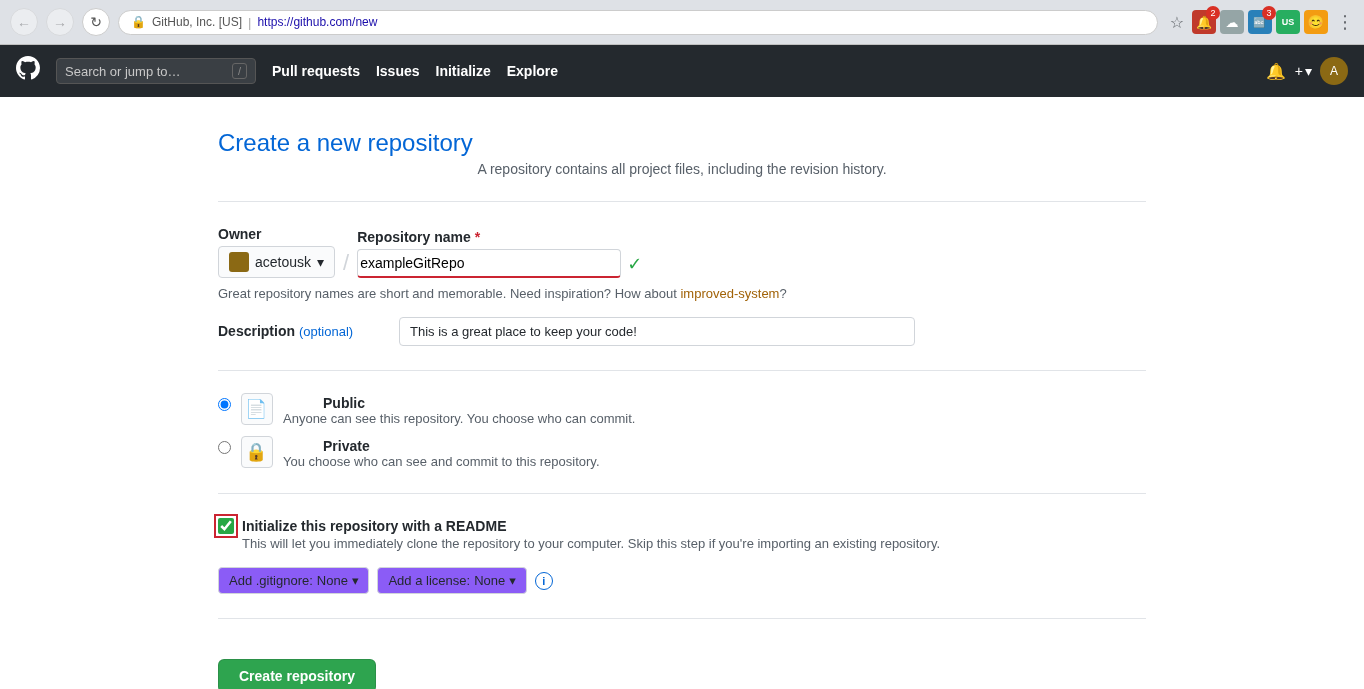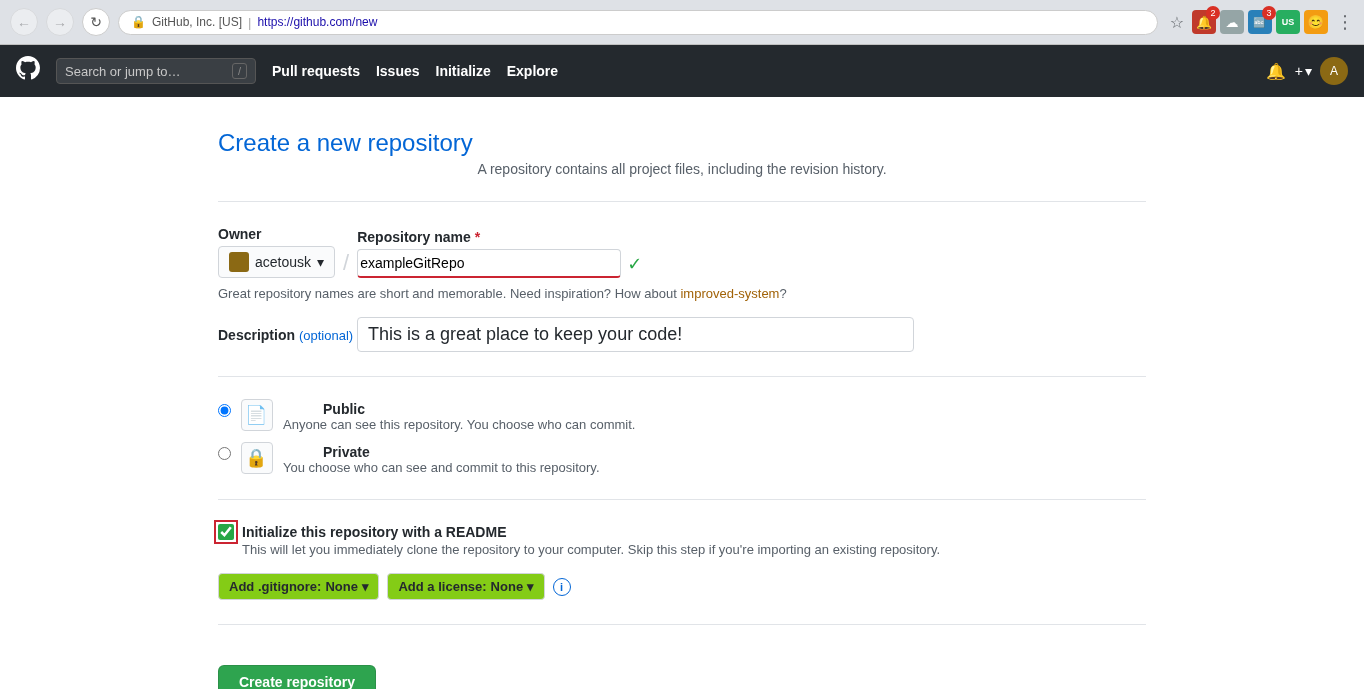--- a/index.html
+++ b/index.html
@@ -194,26 +194,27 @@
       outline: none;
     }
     .check-icon { color: #28a745; font-size: 18px; }
     .hint-text {
       font-size: 13px;
       color: #586069;
       margin-bottom: 16px;
     }
     .hint-text a { color: #a16207; text-decoration: none; }
     .description-input {
-      width: 557px;
+      width: 516px;
       border: 1px solid #d1d5da;
       border-radius: 4px;
       padding: 6px 10px;
-      font-size: 18px;
-      color: #24292e;
+      font-size: 13px;
+      color: #24292e;
+      margin-left: 42px;
     }
     .radio-group { margin: 16px 0; }
     .radio-option {
       display: flex;
       align-items: flex-start;
       gap: 10px;
       margin-bottom: 12px;
     }
     .radio-option input[type="radio"] { margin-top: 3px; cursor: pointer; }
     .radio-icon {
@@ -266,26 +267,25 @@
     .gitignore-row {
       display: flex;
       gap: 8px;
       margin-top: 12px;
       align-items: center;
     }
     .dropdown-btn {
       border: 1px solid #d1d5da;
       border-radius: 4px;
       padding: 5px 10px;
-      background: #84cc16;
+      background: #8b5cf6;
       font-size: 13px;
       cursor: pointer;
       display: flex; align-items: center; gap: 4px;
       color: #24292e;
-      font-weight: bold;
     }
     .info-icon {
       width: 18px; height: 18px;
       border-radius: 50%;
       border: 1px solid #0366d6;
       color: #0366d6;
       display: flex; align-items: center; justify-content: center;
       font-size: 11px;
       cursor: pointer;
       font-weight: 700;

